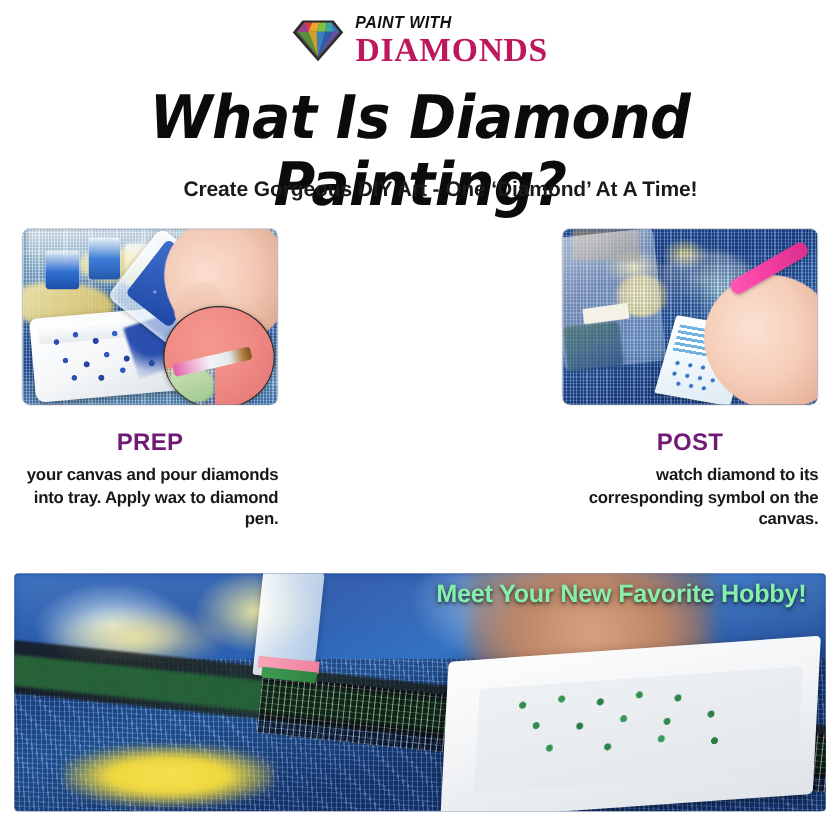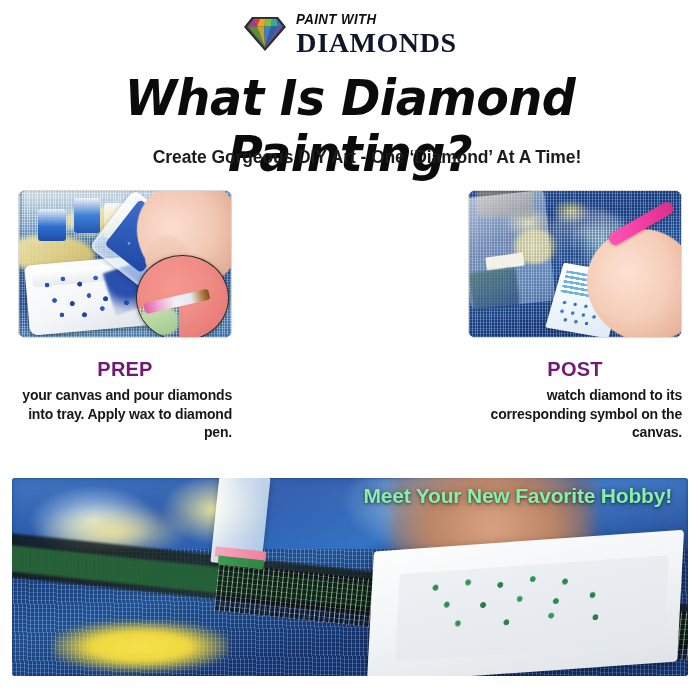--- a/index.html
+++ b/index.html
@@ -54,21 +54,21 @@
     color: #111111;
     margin-bottom: 2px;
     transform: scaleX(0.92);
     transform-origin: left center;
   }
   .logo-diamonds {
     font-family: "Liberation Serif", serif;
     font-weight: bold;
     font-size: 28px;
     letter-spacing: 0.6px;
-    color: #0f172a;
+    color: #be185d;
   }
 
   
   .headline {
     position: absolute;
     left: 0; top: 70px;
     width: 700px;
     text-align: center;
     font-family: "DejaVu Sans", sans-serif;
     font-weight: bold;

